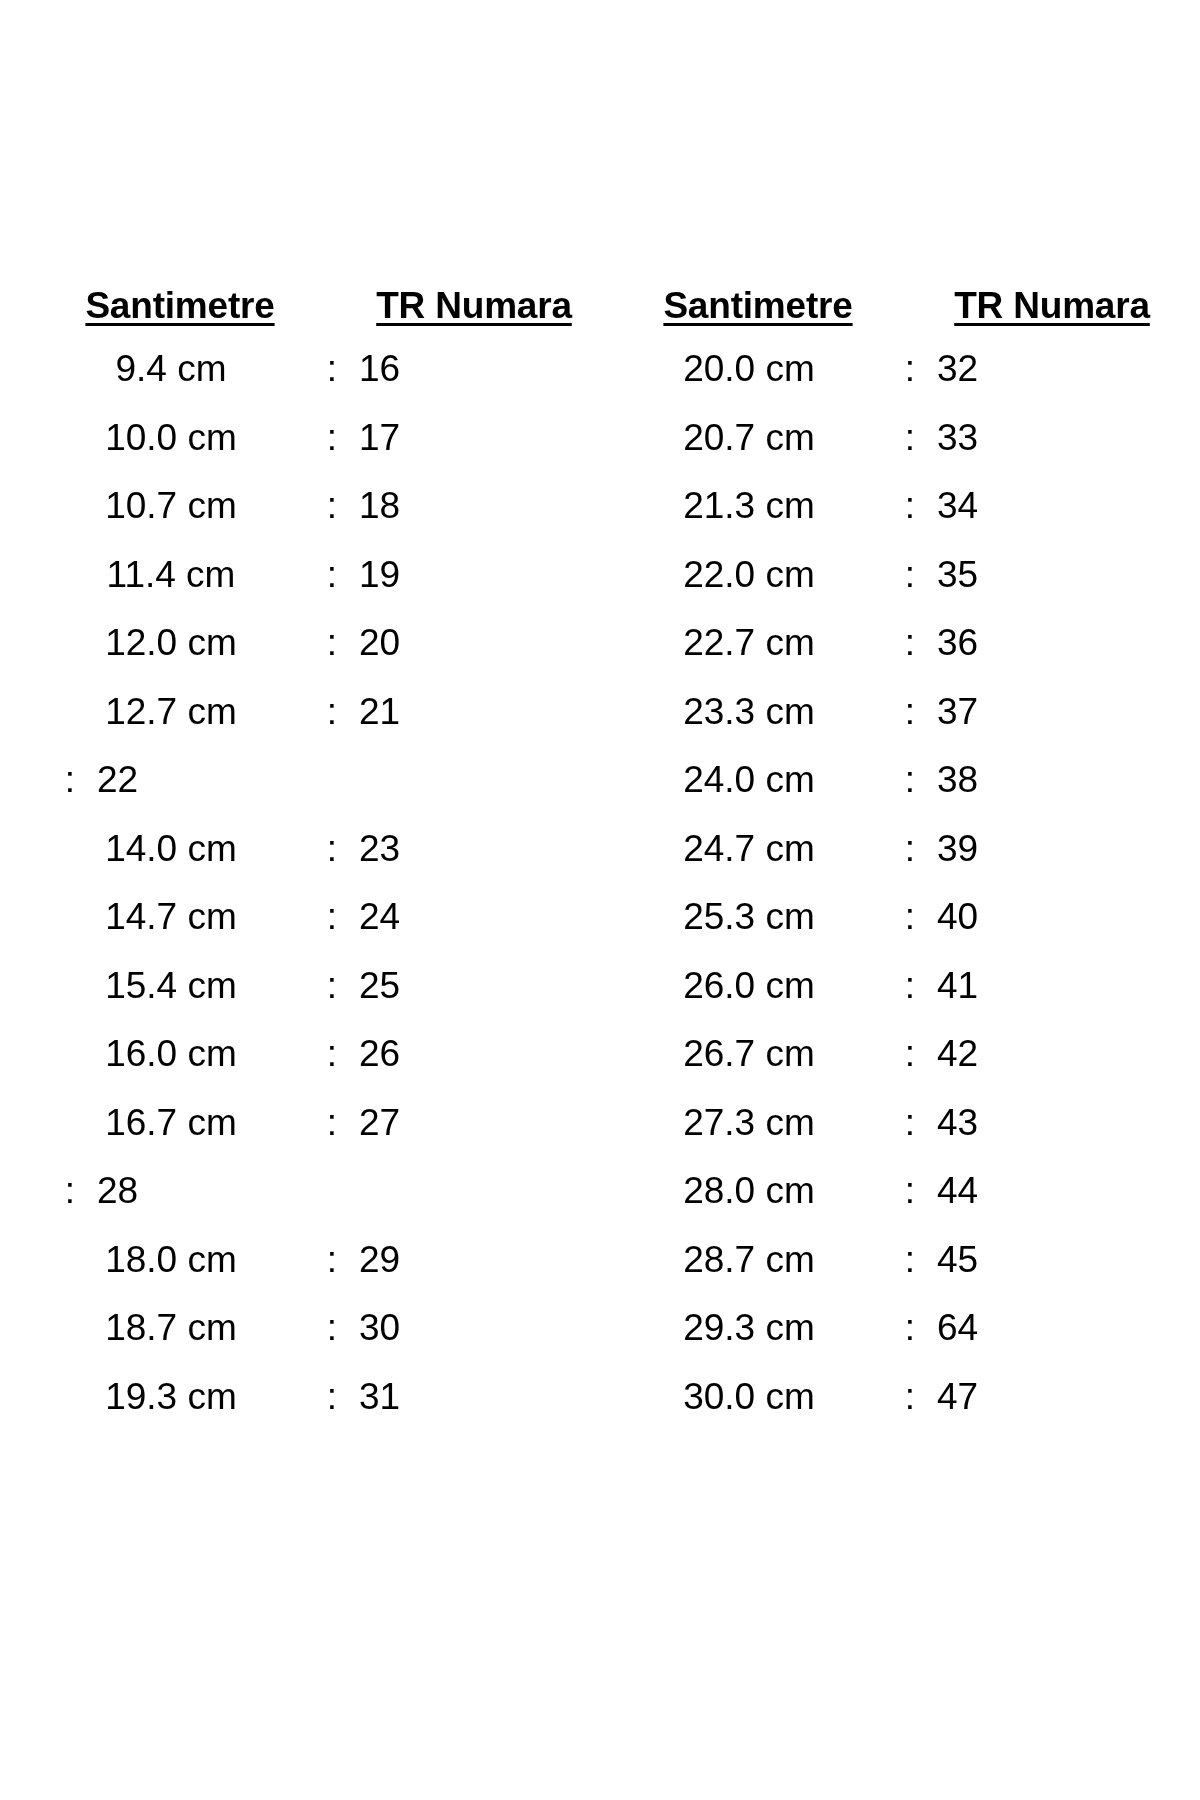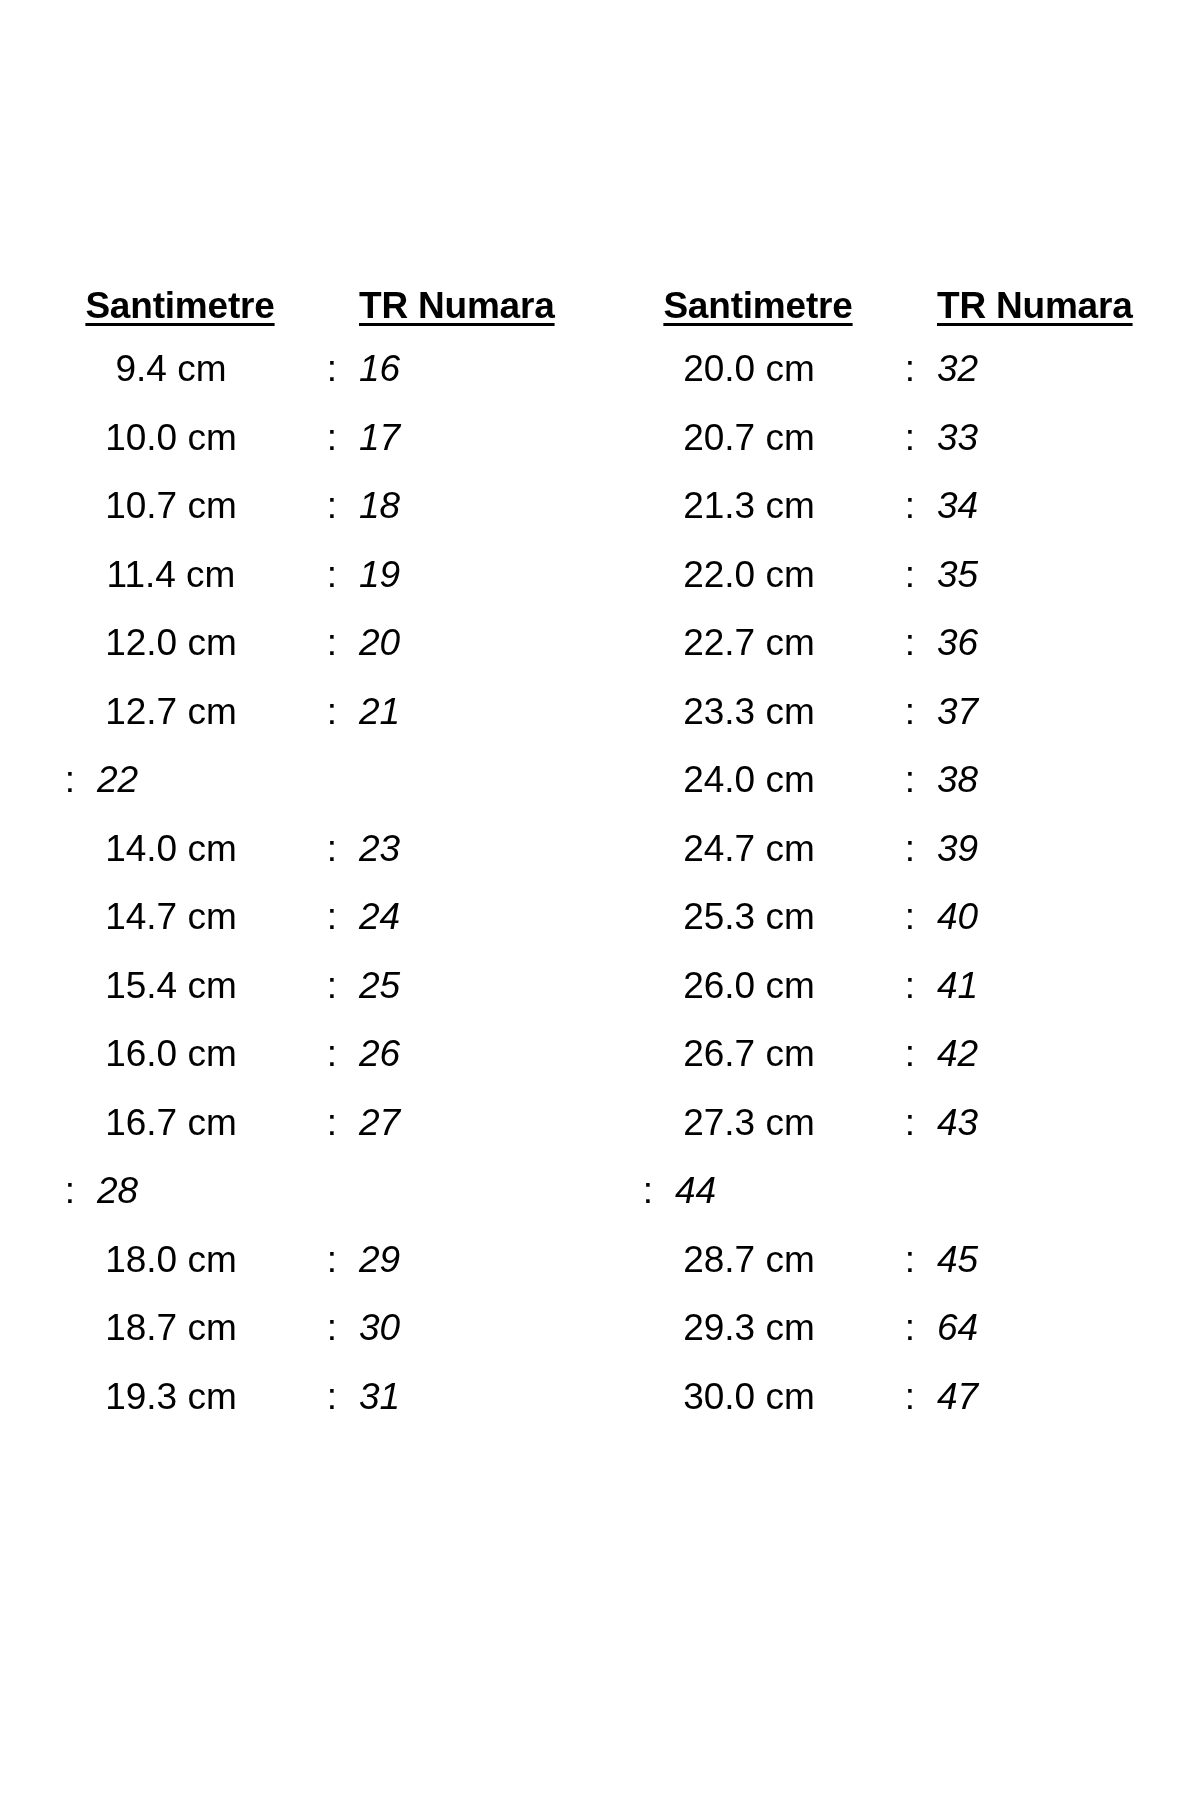--- a/index.html
+++ b/index.html
@@ -54,21 +54,21 @@
   }
   .hdr-cm {
     width: 262px;
     text-align: center;
   }
   .hdr-sep {
     width: 42px;
   }
   .hdr-tr {
     width: 230px;
-    text-align: left;
+    text-align: center;
     padding-left: 6px;
   }
   .row {
     display: flex;
     flex-direction: row;
     align-items: center;
     height: 68.5px;
   }
   .cell-cm {
     width: 262px;
@@ -82,21 +82,20 @@
     width: 42px;
     text-align: center;
     font-size: 37px;
   }
   .cell-tr {
     width: 230px;
     text-align: left;
     padding-left: 6px;
     box-sizing: border-box;
     font-size: 37px;
-    font-style: italic;
   }
 </style>
 </head>
 <body>
 
 <div class="page">
   <div class="tables-wrap">
 
     <div class="size-table left">
       <div class="hdr-row">
@@ -247,20 +246,21 @@
             <div class="cell-cm">26.7 cm</div>
             <div class="cell-sep">:</div>
             <div class="cell-tr">42</div>
           </div>
           <div class="row">
             <div class="cell-cm">27.3 cm</div>
             <div class="cell-sep">:</div>
             <div class="cell-tr">43</div>
           </div>
           <div class="row">
+            <div class="cell-cm">28.0 cm</div>
             <div class="cell-sep">:</div>
             <div class="cell-tr">44</div>
           </div>
           <div class="row">
             <div class="cell-cm">28.7 cm</div>
             <div class="cell-sep">:</div>
             <div class="cell-tr">45</div>
           </div>
           <div class="row">
             <div class="cell-cm">29.3 cm</div>

